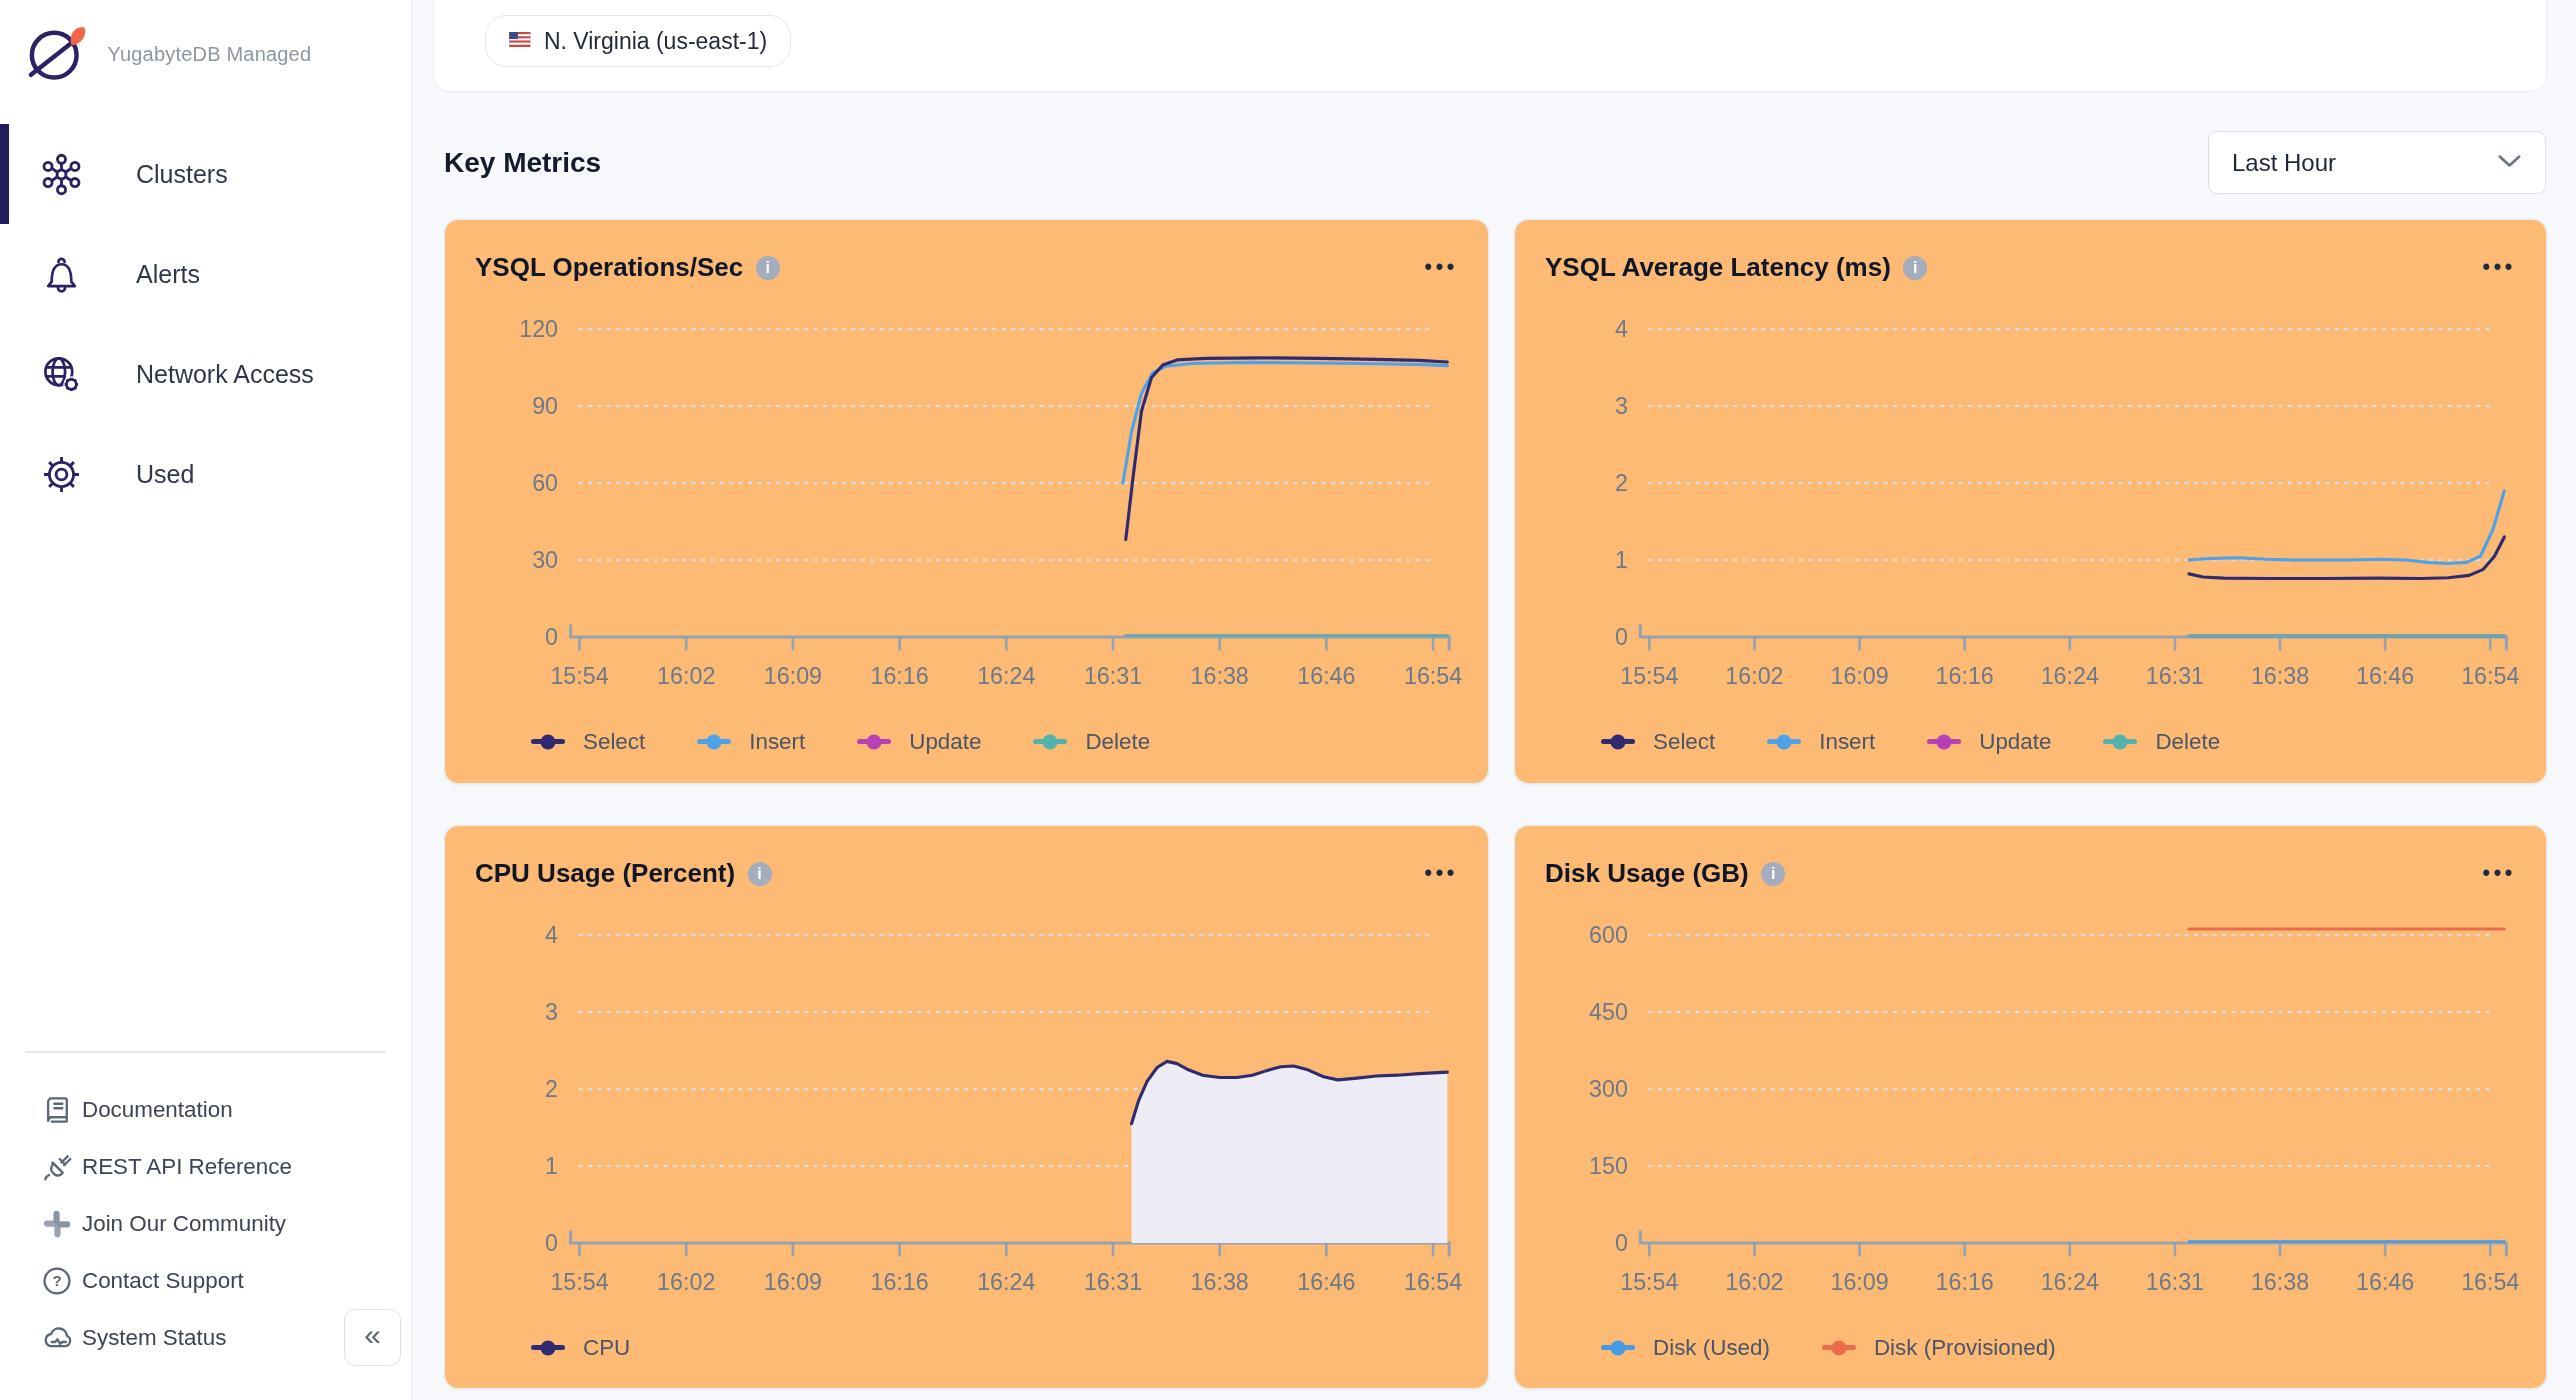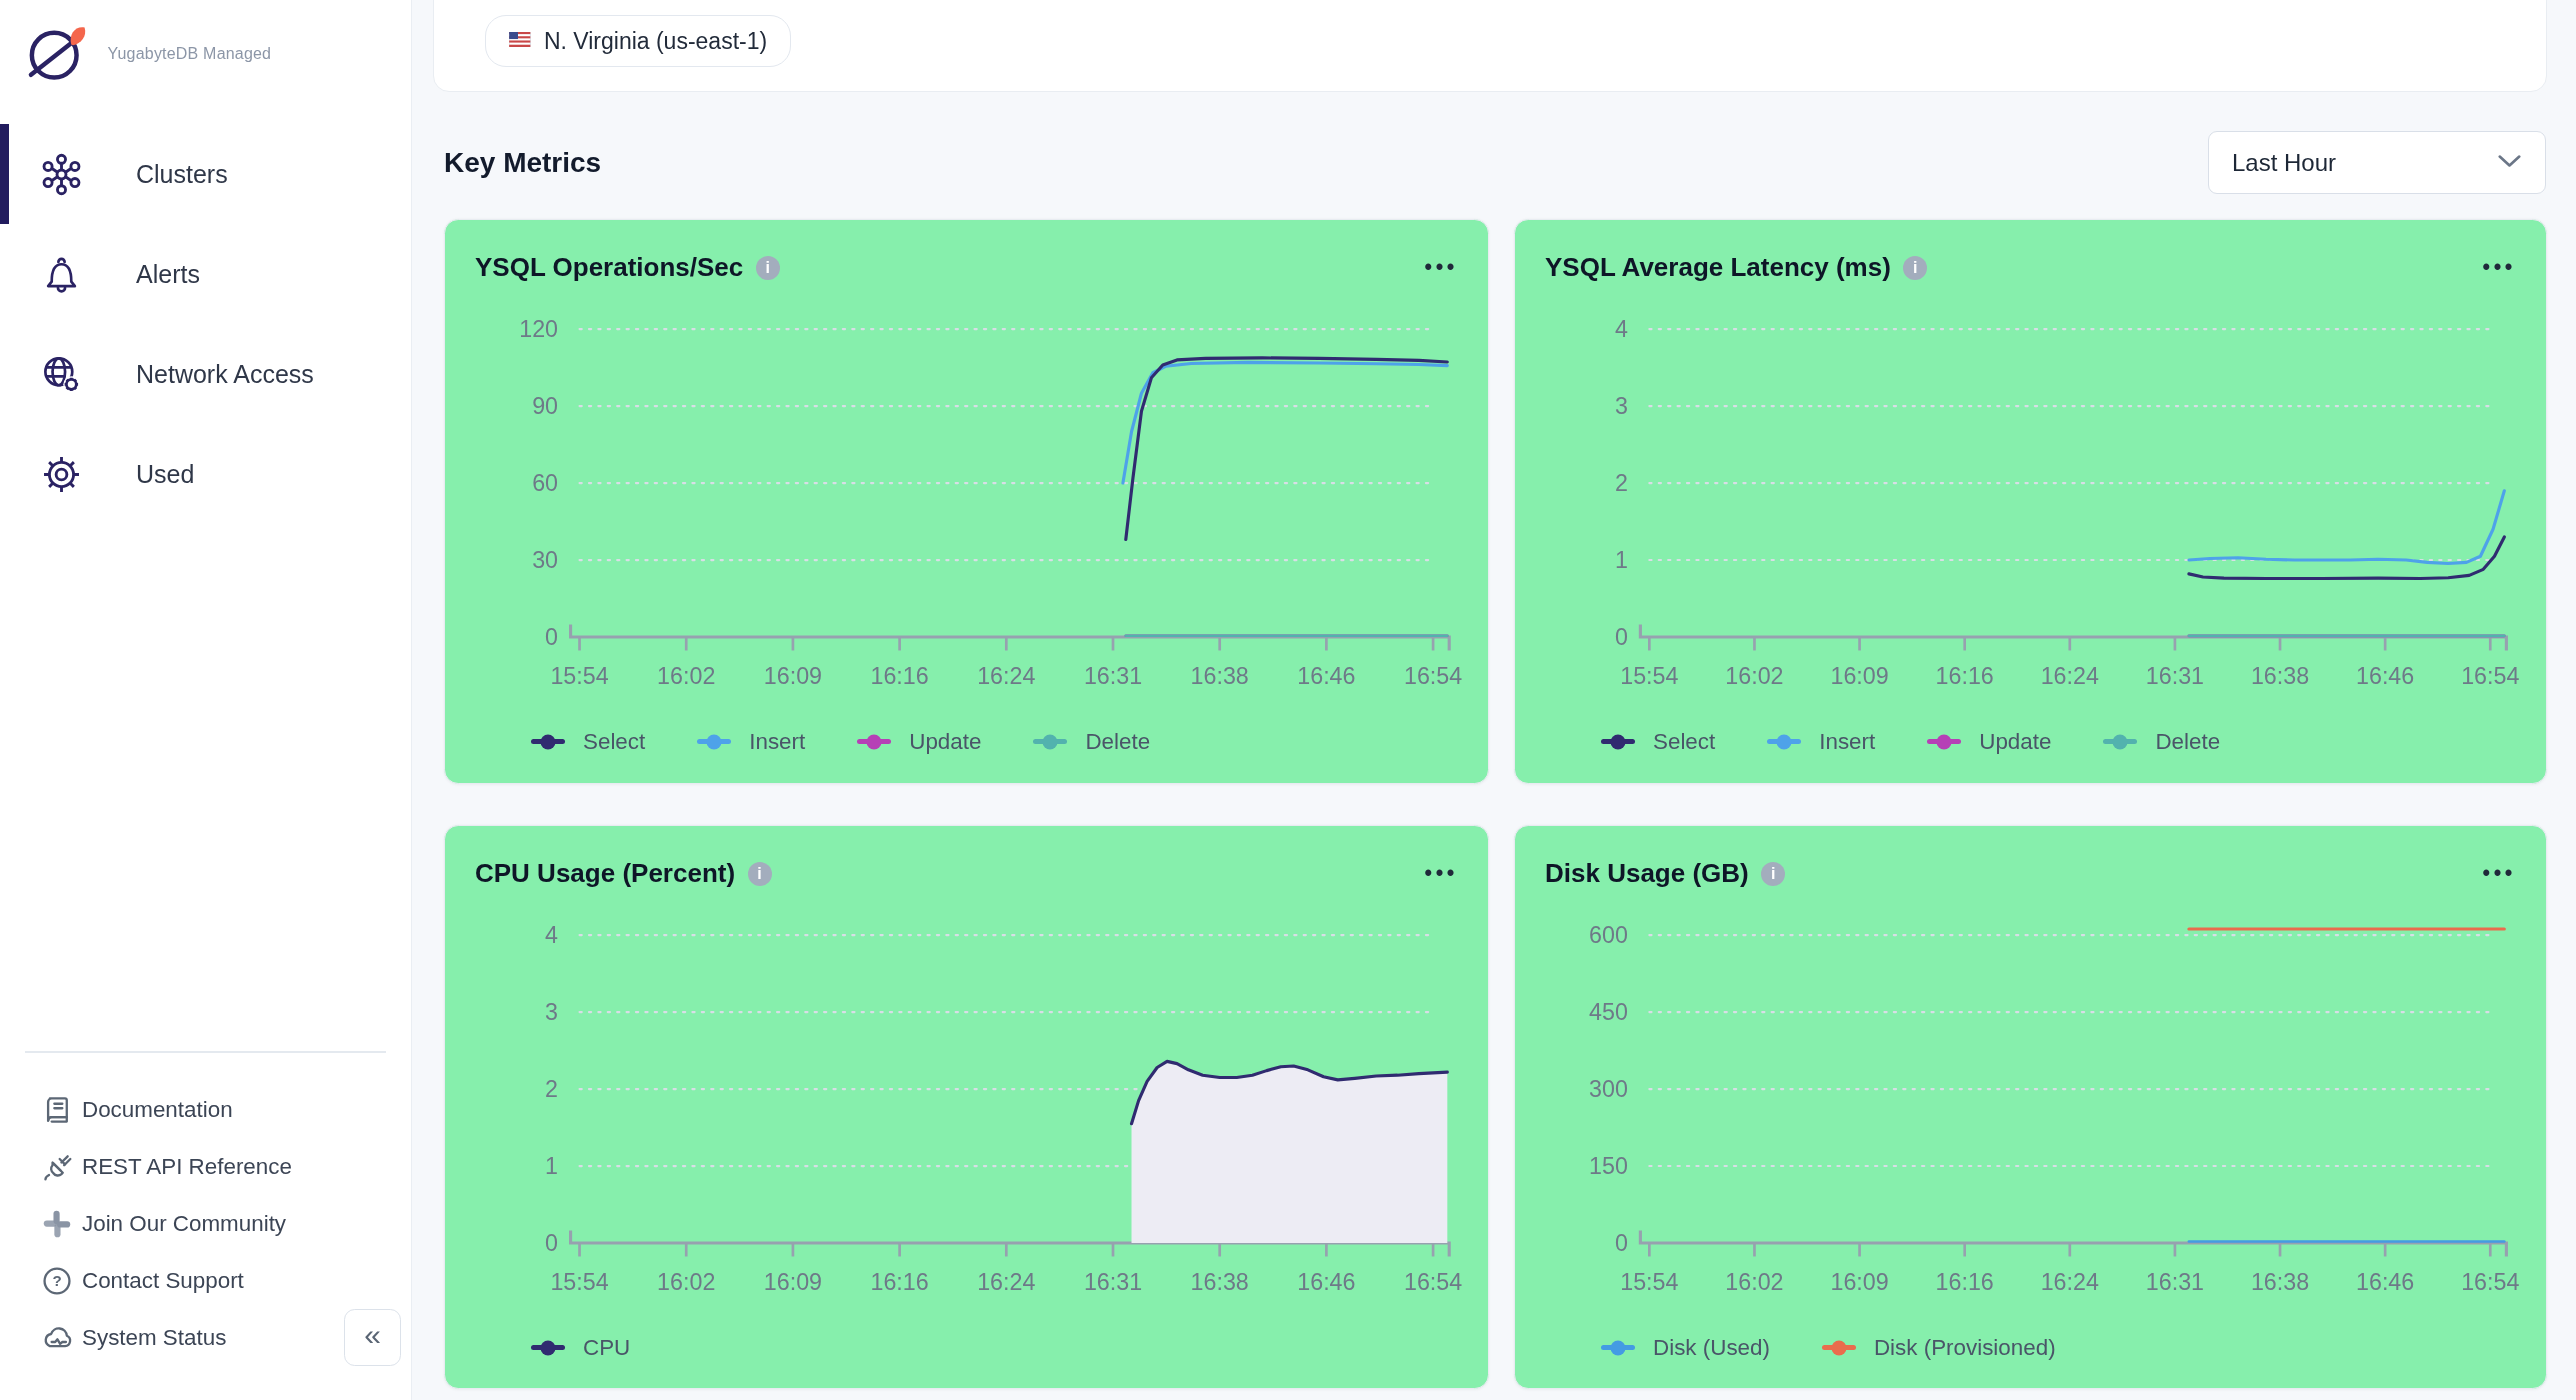--- a/index.html
+++ b/index.html
@@ -2,21 +2,21 @@
 <html style="font-size:14.3px"><head>
 <meta charset="utf-8">
 <style>
   * { margin:0; padding:0; box-sizing:border-box; }
   html,body { width:2576px; height:1401px; overflow:hidden; }
   body { font-family:"Liberation Sans", sans-serif; background:#F6F8FB; position:relative; }
 
   
   .sidebar { position:absolute; left:0; top:0; width:412px; height:1401px; background:#FFFFFF; border-right:1.8px solid #EAEEF3; }
   .logo-row { display:flex; align-items:center; padding:23px 0 0 21.5px; }
-  .logo-row .logo-title { font-size:16px; color:#8C96A7; margin-left:18px; letter-spacing:0.2px; }
+  .logo-row .logo-title { font-size:20px; color:#8C96A7; margin-left:18px; letter-spacing:0.2px; }
   .nav { margin-top:39px; }
   .nav-item { position:relative; height:100px; display:flex; align-items:center; padding-left:39px; cursor:pointer; }
   .nav-item .nav-icon { width:45px; display:flex; justify-content:center; }
   .nav-item .nav-label { margin-left:52px; font-size:25px; color:#2F3748; }
   .nav-item.active::before { content:''; position:absolute; left:0; top:0; width:9px; height:100%; background:#221C5E; }
   .sidebar-divider { position:absolute; left:25px; right:25px; top:1051px; height:1.8px; background:#E4E9EF; }
   .sfoot { position:absolute; left:0; top:1081px; width:100%; }
   .sfoot-item { height:57px; display:flex; align-items:center; padding-left:38px; cursor:pointer; }
   .sfoot-item .sf-icon { width:38px; display:flex; justify-content:center; }
   .sfoot-item .sf-label { margin-left:6px; font-size:22.4px; color:#3C4555; }
@@ -27,21 +27,21 @@
   .top-panel { position:absolute; left:19px; top:-36px; width:2114px; height:128px; background:#fff; border:1.8px solid #E9EDF2; border-radius:16px; }
   .region-chip { position:absolute; left:51px; top:50px; height:52px; display:inline-flex; align-items:center; gap:13.4px; padding:0 23px; background:#fff; border:1.8px solid #E3E8EF; border-radius:21px; cursor:pointer; }
   .region-chip .chip-label { font-size:23px; color:#222B3A; }
 
   .metrics-header { position:absolute; left:30px; right:30px; top:131px; height:63px; display:flex; align-items:center; justify-content:space-between; }
   .metrics-title { font-size:28px; font-weight:bold; color:#131B2C; }
   .time-select { width:338px; height:63px; background:#fff; border:1.8px solid #D9DFE8; border-radius:9px; display:flex; align-items:center; justify-content:space-between; padding:12px 23px; cursor:pointer; }
   .time-select .ts-label { font-size:24px; color:#1D2736; }
 
   .cards { position:absolute; left:30px; top:219px; display:grid; grid-template-columns:1045px 1033px; grid-template-rows:565px 564px; column-gap:25px; row-gap:41px; }
-  .card { background:#86efac; border:1.8px solid #E8ECF1; border-radius:14.3px; box-shadow:0 0.9px 2.7px rgba(16,24,40,.05); overflow:hidden; }
+  .card { background:#fdba74; border:1.8px solid #E8ECF1; border-radius:14.3px; box-shadow:0 0.9px 2.7px rgba(16,24,40,.05); overflow:hidden; }
   .card-header { margin-top:32px; padding:0 30px; display:flex; align-items:center; }
   .card-title { font-size:26px; font-weight:bold; color:#0E1627; }
   .info-icon { width:24px; height:24px; border-radius:50%; background:#A3ADBD; color:#fff; font-size:16px; font-weight:bold; display:inline-flex; align-items:center; justify-content:center; margin-left:12.5px; cursor:pointer; }
   .spacer { flex:1; }
   .ellipsis-btn { font-size:21.5px; letter-spacing:3.6px; color:#20293A; cursor:pointer; font-weight:bold; }
   .chart-box { margin-top:10.7px; width:100%; height:412px; }
   .legend { margin-top:23px; padding-left:86px; display:flex; align-items:center; gap:52px; }
   .legend-item { display:inline-flex; align-items:center; gap:18px; cursor:pointer; }
   .legend-marker { position:relative; width:34px; height:4.5px; border-radius:2.7px; background:currentColor; display:inline-block; }
   .legend-marker::after { content:''; position:absolute; left:50%; top:50%; transform:translate(-50%,-50%); width:15px; height:15px; border-radius:50%; background:currentColor; }

